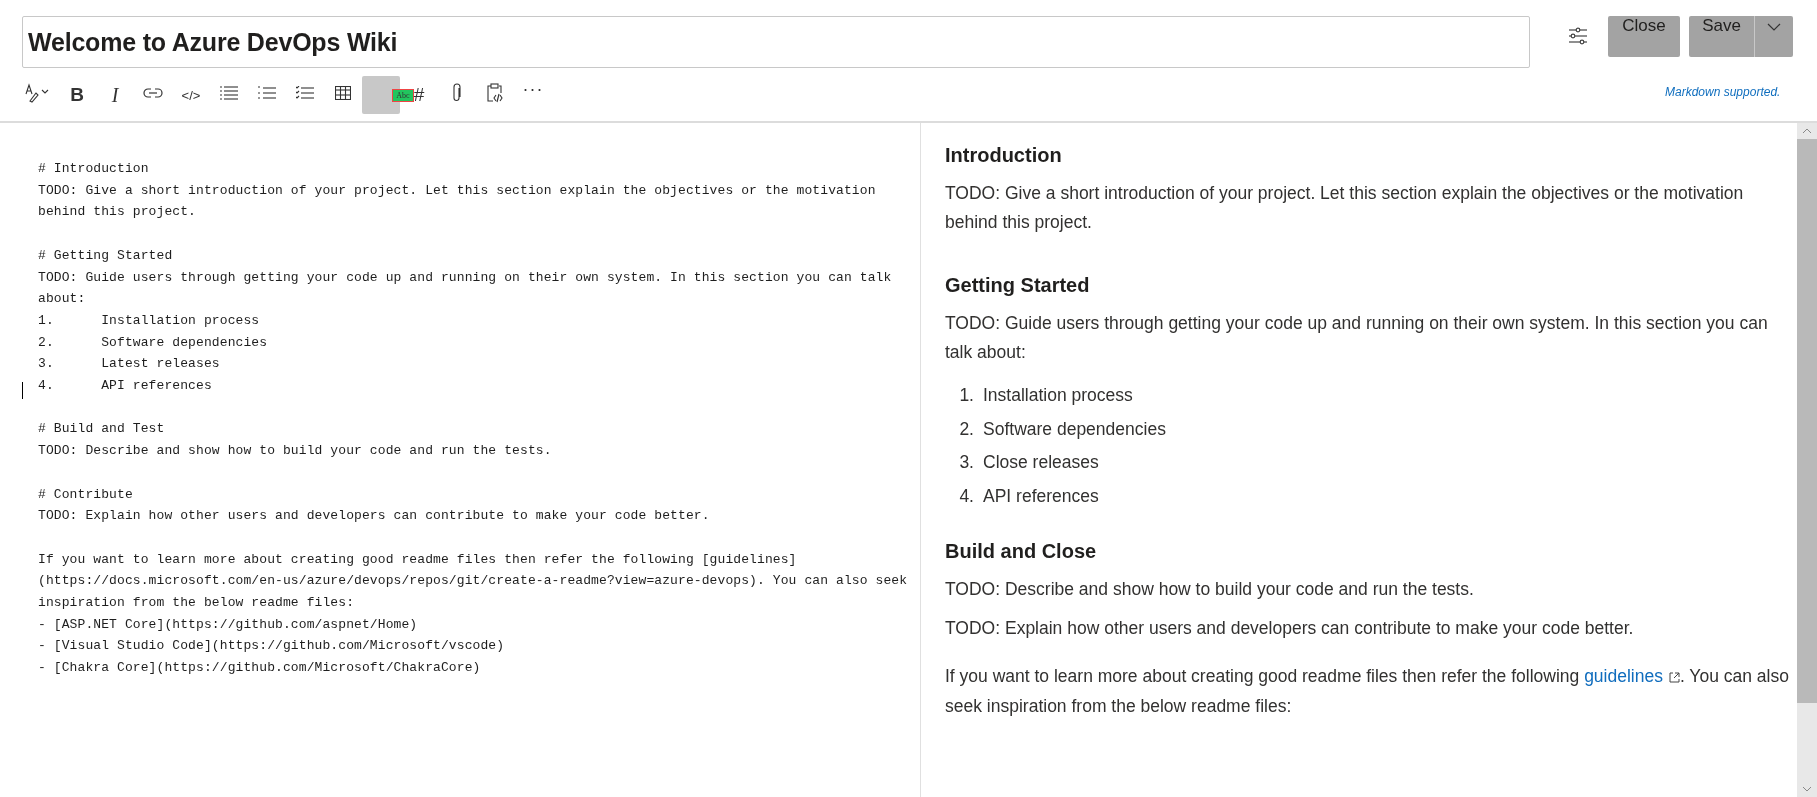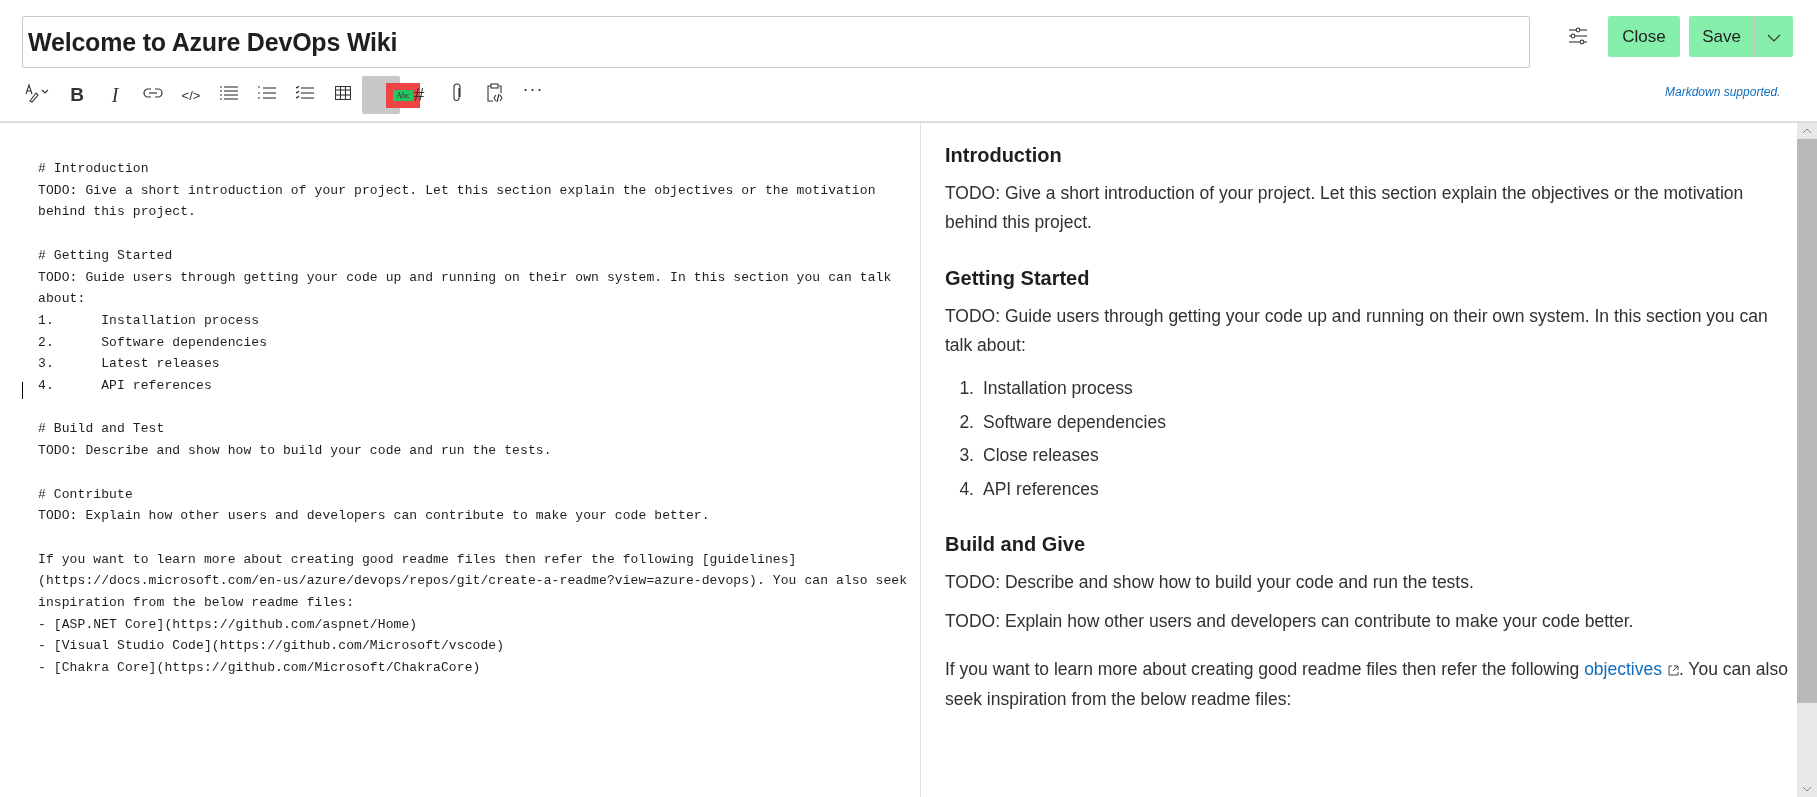--- a/index.html
+++ b/index.html
@@ -11,22 +11,22 @@
     position:absolute; left:22px; top:16px; width:1508px; height:52px;
     border:1px solid #c8c8c8; border-radius:2px; box-sizing:border-box;
     display:flex; align-items:center; padding-left:5px;
     font-size:25px; font-weight:bold; color:#201f1e; letter-spacing:-0.2px;
   }
   .settings-icon {
     position:absolute; left:1566px; top:24px; width:24px; height:24px;
     display:flex; align-items:center; justify-content:center; cursor:pointer;
   }
   .btn {
-    position:absolute; top:16px; height:41px; background:#86efac; border-radius:2px;
-    display:flex; align-items:center; justify-content:center;
+    position:absolute; top:16px; height:41px; background:#a3a3a3; border-radius:2px;
+    display:flex; align-items:flex-start; justify-content:center;
     font-size:17px; color:#201f1e; cursor:pointer; box-sizing:border-box;
   }
   .btn-close { left:1608px; width:72px; }
   .btn-save { left:1689px; width:65px; border-radius:2px 0 0 2px; }
   .btn-save-split { left:1754px; width:1px; background:#c8c8c8; top:16px; height:41px; position:absolute; }
   .btn-dropdown { left:1755px; width:38px; border-radius:0 2px 2px 0; }
 
   .toolbar { position:absolute; left:18px; top:76px; height:38px; display:flex; align-items:center; }
   .tb {
     width:38px; height:38px; display:flex; align-items:center; justify-content:center;
@@ -172,21 +172,21 @@
       <svg width="16" height="14" viewBox="0 0 16 14" fill="none" stroke="#333" stroke-width="1.1">
         <rect x="0.5" y="0.5" width="15" height="13"></rect>
           <line x1="0" y1="4" x2="16" y2="4"></line>
           <line x1="0" y1="9" x2="16" y2="9"></line>
         <line x1="5.5" y1="0" x2="5.5" y2="14"></line>
           <line x1="10.5" y1="0" x2="10.5" y2="14"></line>
       </svg>
     </span>
   </div>
   <div class="tb active">
-    <span style="border:7px solid #ef4444;font-size:8px;padding:1px 3px;font-family:'Liberation Serif',serif;background:#22c55e;margin-left:44px;">Abc</span>
+    <span style="border:1px solid #ef4444;font-size:8px;padding:1px 3px;font-family:'Liberation Serif',serif;background:#22c55e;margin-left:44px;">Abc</span>
   </div>
   <div class="tb">
     <span style="font-size:19px;">#</span>
   </div>
   <div class="tb">
     <span>
       <svg width="10" height="20" viewBox="0 0 10 20" fill="none" stroke="#333" stroke-width="1.1">
         <path d="M7 5 V15 a2.5 2.5 0 0 1 -5 0 V4 a3 3 0 0 1 6 0 V14"></path>
       </svg>
     </span>
@@ -238,21 +238,21 @@
 - [Chakra Core](https://github.com/Microsoft/ChakraCore)</pre>
 </div>
 <div class="caret"></div>
 <div class="pane-divider"></div>
 
 <div class="preview">
   <div class="preview-inner">
     <h2 class="pv-h">Introduction</h2>
     <p class="pv-p" style="margin-top:10px;">TODO: Give a short introduction of your project. Let this section explain the objectives or the motivation behind this project.</p>
 
-    <h2 class="pv-h" style="margin-top:27px;">Getting Started</h2>
+    <h2 class="pv-h" style="margin-top:34px;">Getting Started</h2>
     <p class="pv-p" style="margin-top:10px;">TODO: Guide users through getting your code up and running on their own system. In this section you can talk about:</p>
 
     <ol class="pv-list" style="margin-top:12px;">
       <li>
           <span class="num">1.</span>
           <span>Installation process</span>
         </li>
       <li>
           <span class="num">2.</span>
           <span>Software dependencies</span>
@@ -260,26 +260,26 @@
       <li>
           <span class="num">3.</span>
           <span>Close releases</span>
         </li>
       <li>
           <span class="num">4.</span>
           <span>API references</span>
         </li>
     </ol>
 
-    <h2 class="pv-h" style="margin-top:24px;">Build and Give</h2>
+    <h2 class="pv-h" style="margin-top:24px;">Build and Close</h2>
     <p class="pv-p" style="margin-top:10px;">TODO: Describe and show how to build your code and run the tests.</p>
 
     <p class="pv-p" style="margin-top:10px;">TODO: Explain how other users and developers can contribute to make your code better.</p>
 
-    <p class="pv-p" style="margin-top:19px;"><span>If you want to learn more about creating good readme files then refer the following </span><span class="pv-link">objectives</span><span class="ext-icon"><svg width="11" height="11" viewBox="0 0 11 11" fill="none" stroke="#444" stroke-width="1">
+    <p class="pv-p" style="margin-top:19px;"><span>If you want to learn more about creating good readme files then refer the following </span><span class="pv-link">guidelines</span><span class="ext-icon"><svg width="11" height="11" viewBox="0 0 11 11" fill="none" stroke="#444" stroke-width="1">
             <path d="M4 1 H1 V10 H10 V7"></path>
             <polyline points="6,1 10,1 10,5"></polyline>
             <line x1="10" y1="1" x2="5" y2="6"></line>
           </svg></span><span>. You can also seek inspiration from the below readme files:</span></p>
   </div>
 </div>
 
 <div class="scrollbar">
   <div class="sb-up">
     <svg width="10" height="6" viewBox="0 0 10 6" fill="none" stroke="#888" stroke-width="1">

